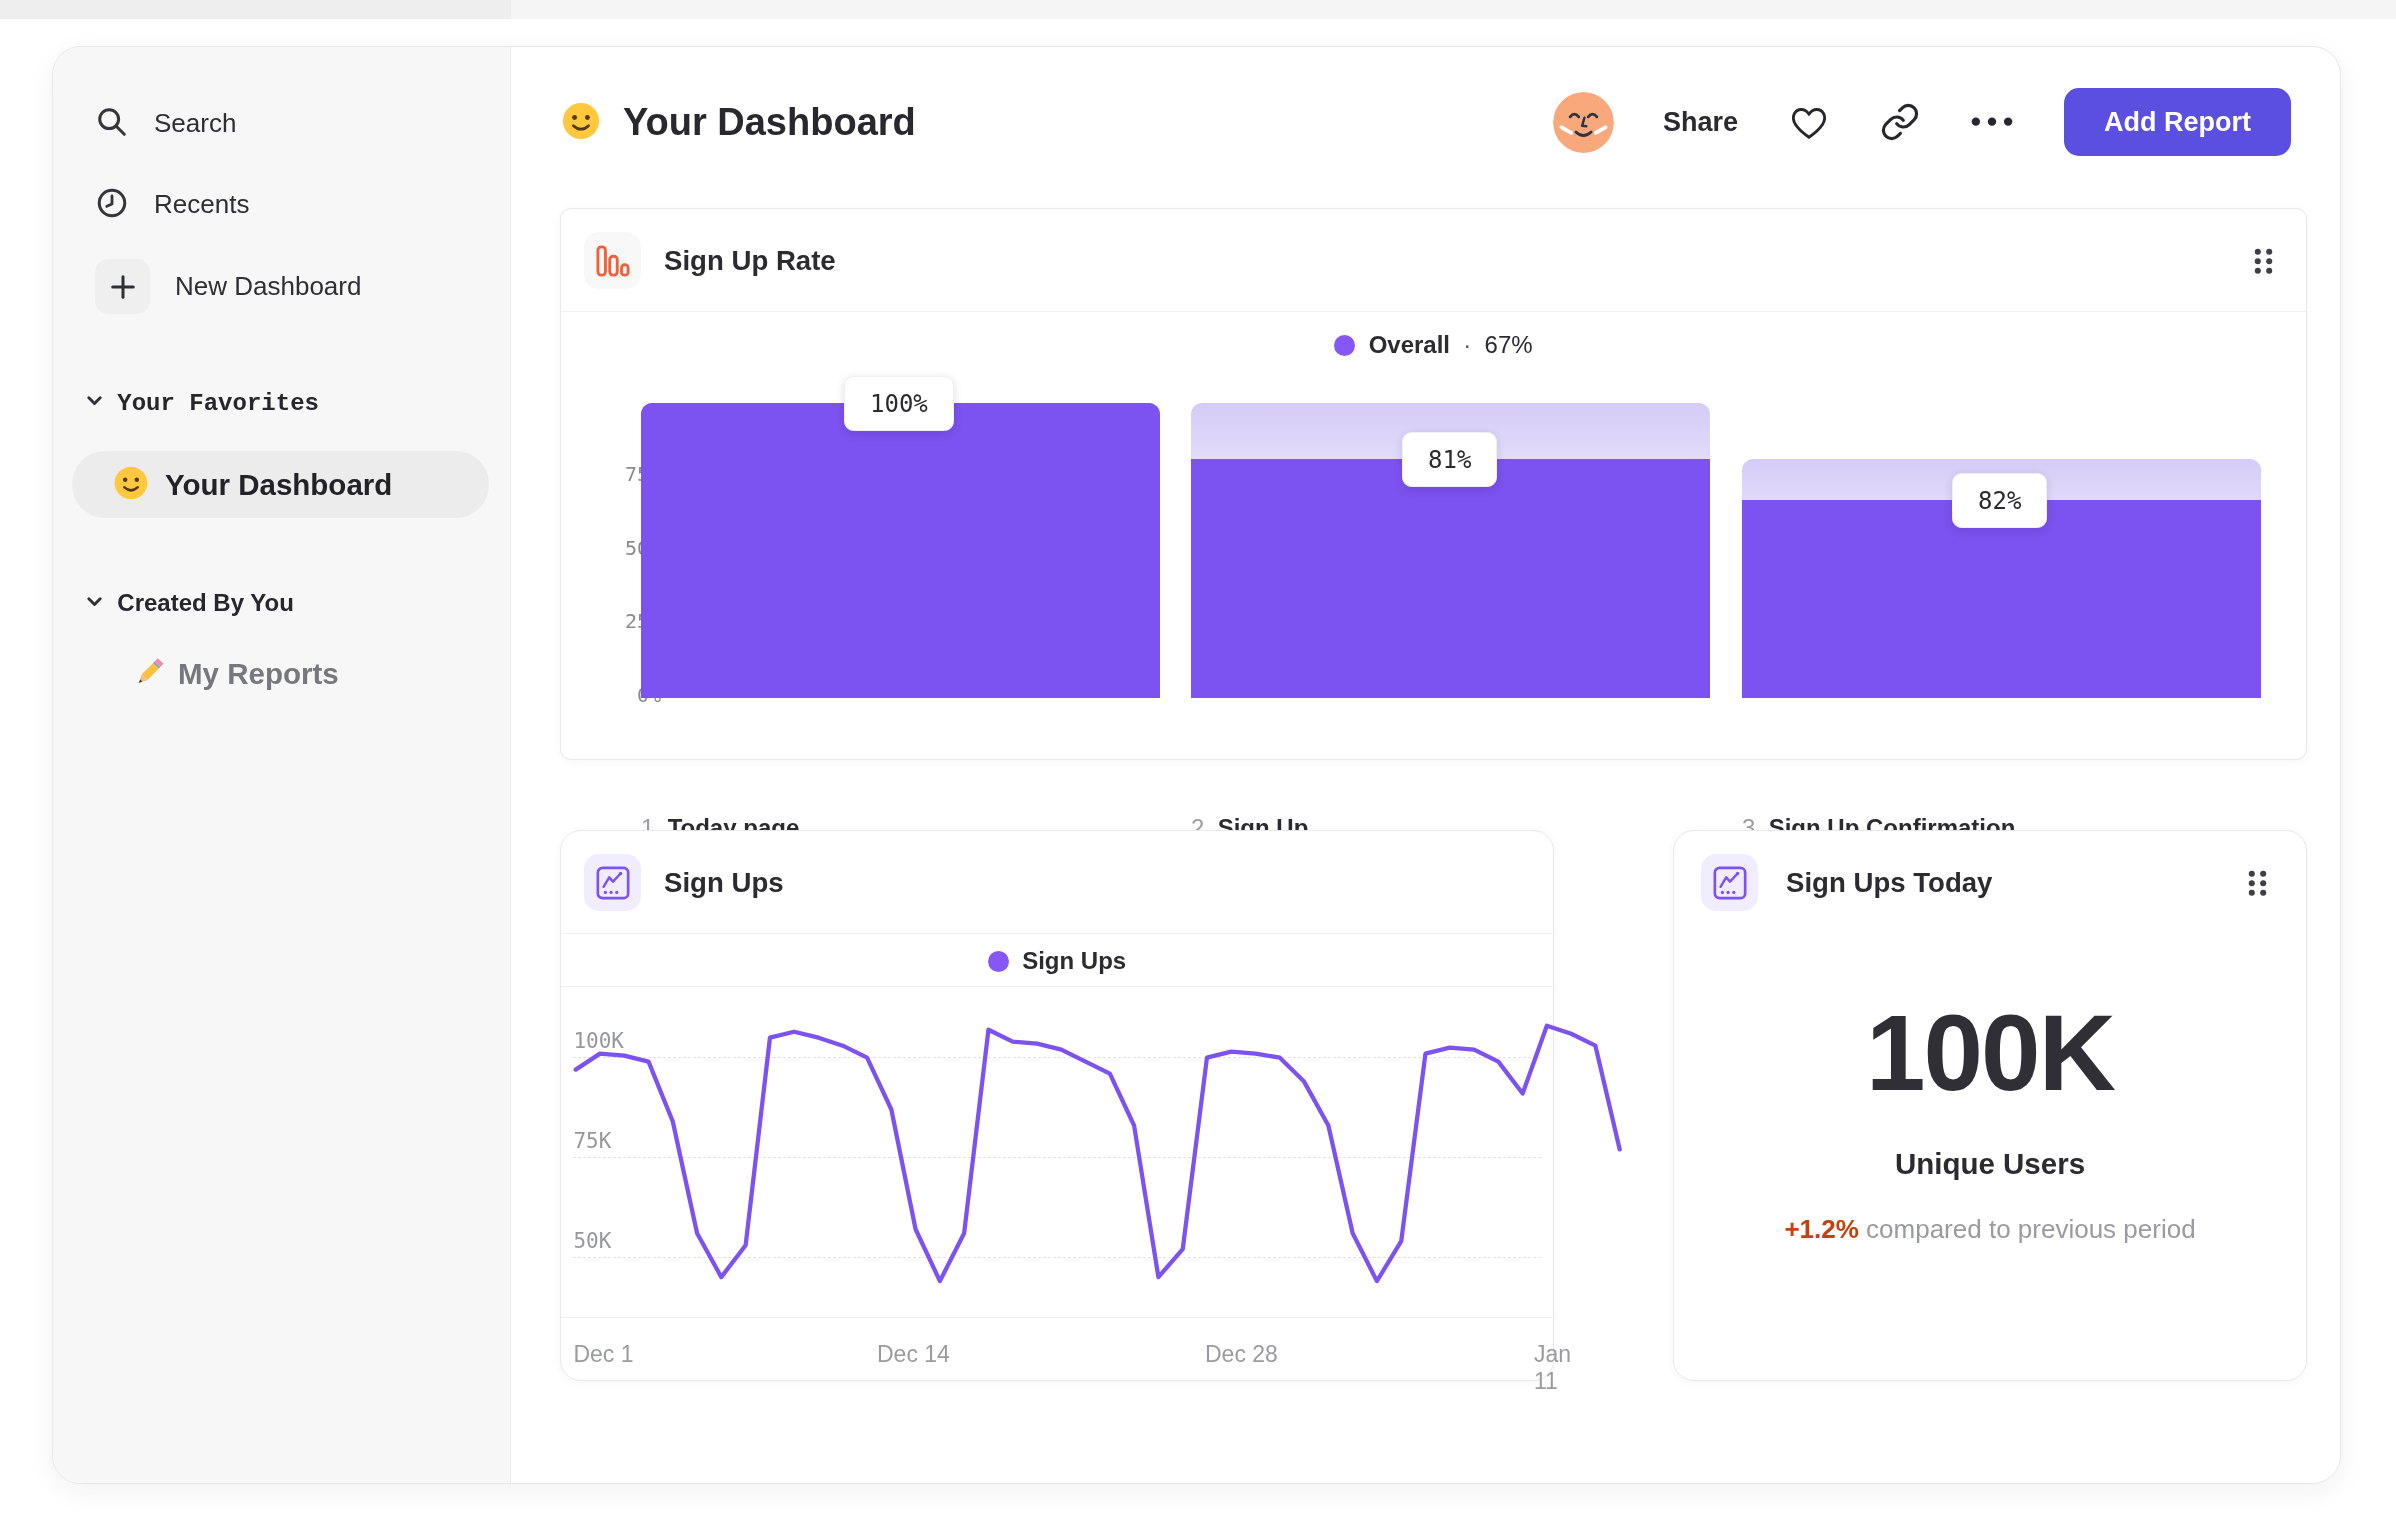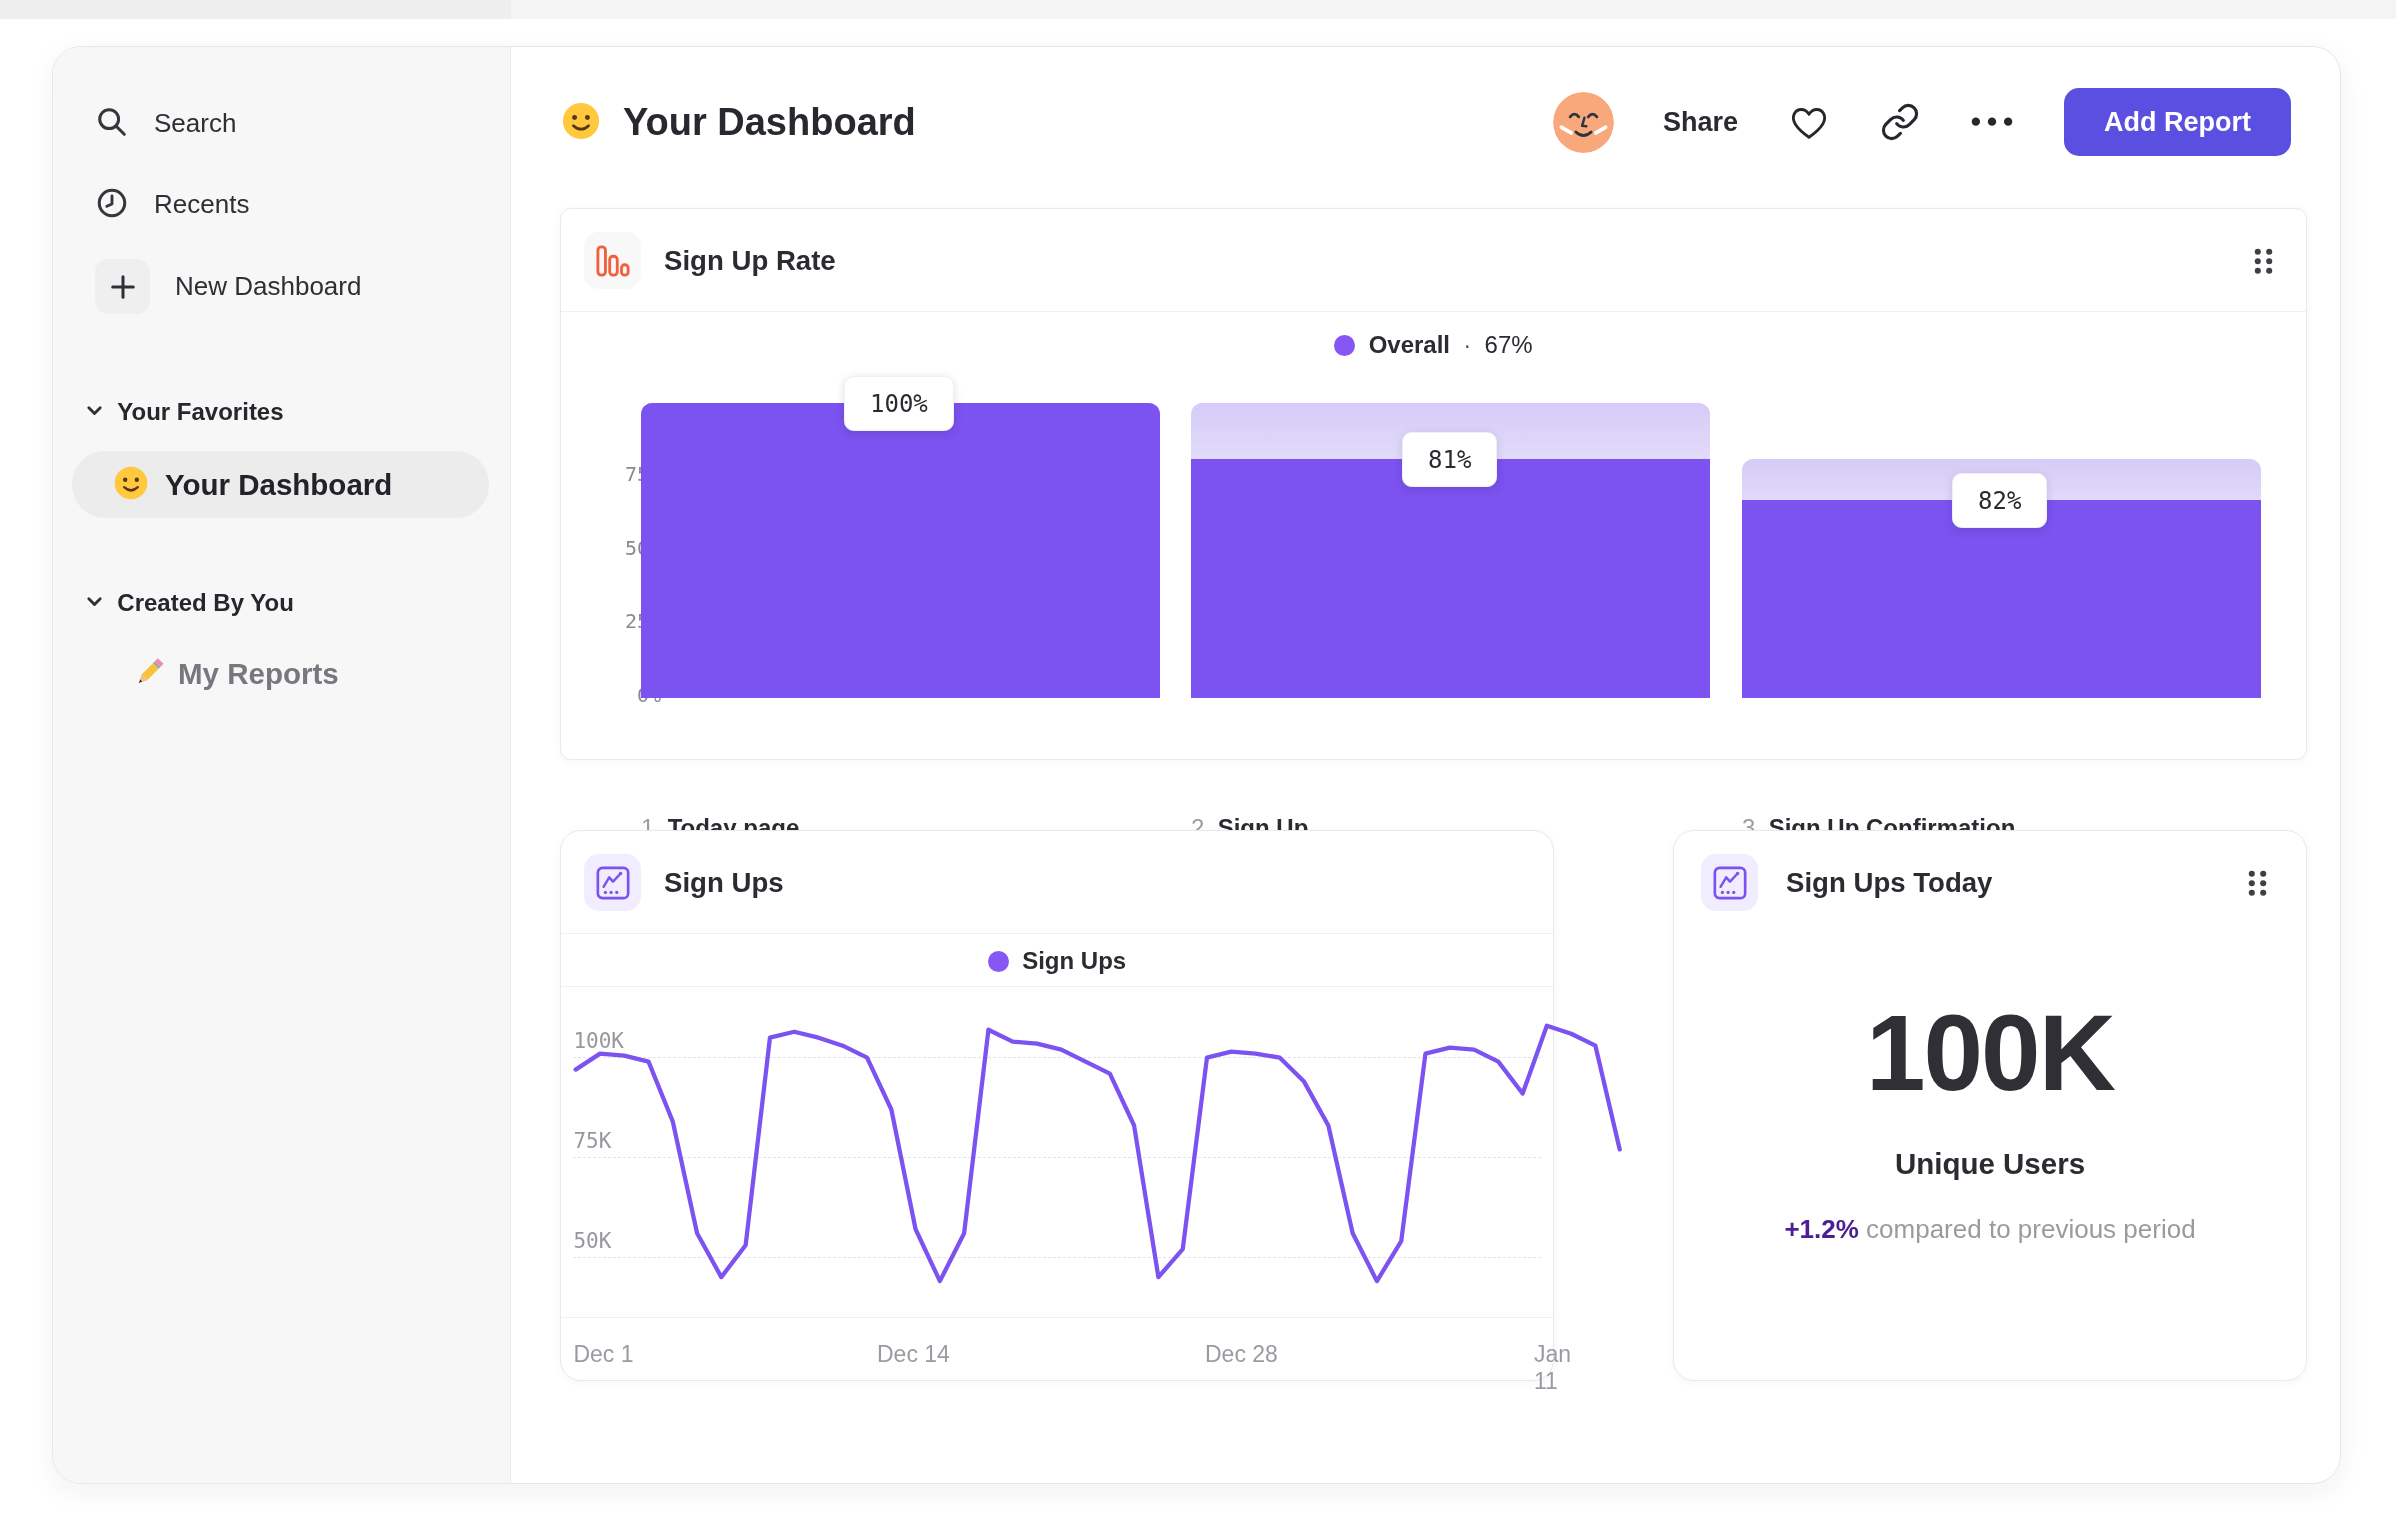--- a/index.html
+++ b/index.html
@@ -77,21 +77,21 @@
   .gridline { position:absolute; left:12.4px; right:12.4px; height:0; border-top:1.9px dashed #E4E4E8; }
   .ytick { position:absolute; left:12.4px; font-size:21px; color:#97979E; font-family:"DejaVu Sans Mono",monospace; }
   .axis-line { position:absolute; left:0; right:0; top:486px; border-top:1.9px solid #F0F0F2; }
   .xtick { position:absolute; top:510px; font-size:23px; color:#9A9AA1; }
 
   
   .metric-value { position:absolute; left:0; right:0; top:160px; text-align:center; font-size:107px; font-weight:700;
                   color:#2F2F35; letter-spacing:-1.9px; }
   .metric-label { position:absolute; left:0; right:0; top:316px; text-align:center; font-size:29.5px; font-weight:600; color:#2B2B31; }
   .metric-delta-row { position:absolute; left:0; right:0; top:383px; text-align:center; font-size:26px; }
-  .delta-pct { font-weight:700; color:#4c1d95; }
+  .delta-pct { font-weight:700; color:#c2410c; }
   .delta-note { color:#9A9AA1; }
 </style>
 </head>
 <body>
 
 <div class="top-strip">
     <div class="top-strip-left"></div>
   </div>
 
 <div class="window">
@@ -121,21 +121,21 @@
     <div class="side-row" style="top:212px; height:55px;">
       <span class="plusbox">
         <svg width="30" height="30" viewBox="0 0 32 32" fill="none">
             <line x1="16" y1="5" x2="16" y2="27" stroke="#2F2F36" stroke-width="3.2" stroke-linecap="round"></line>
             <line x1="5" y1="16" x2="27" y2="16" stroke="#2F2F36" stroke-width="3.2" stroke-linecap="round"></line>
           </svg>
       </span>
       <span class="lbl">New Dashboard</span>
     </div>
 
-    <div class="sec-head" style="top:338px; height:53px;">
+    <div class="sec-head" style="top:330px; height:53px;font-family:Liberation Mono, monospace;">
       <span>
         <svg width="19" height="13.3" viewBox="0 0 20 14" fill="none">
             <polyline points="4,4 10,10 16,4" stroke="#2F2F36" stroke-width="3" fill="none" stroke-linecap="round" stroke-linejoin="round"></polyline>
           </svg>
       </span>
       <span class="lbl">Your Favorites</span>
     </div>
 
     <div class="fav-pill">
       <span>

